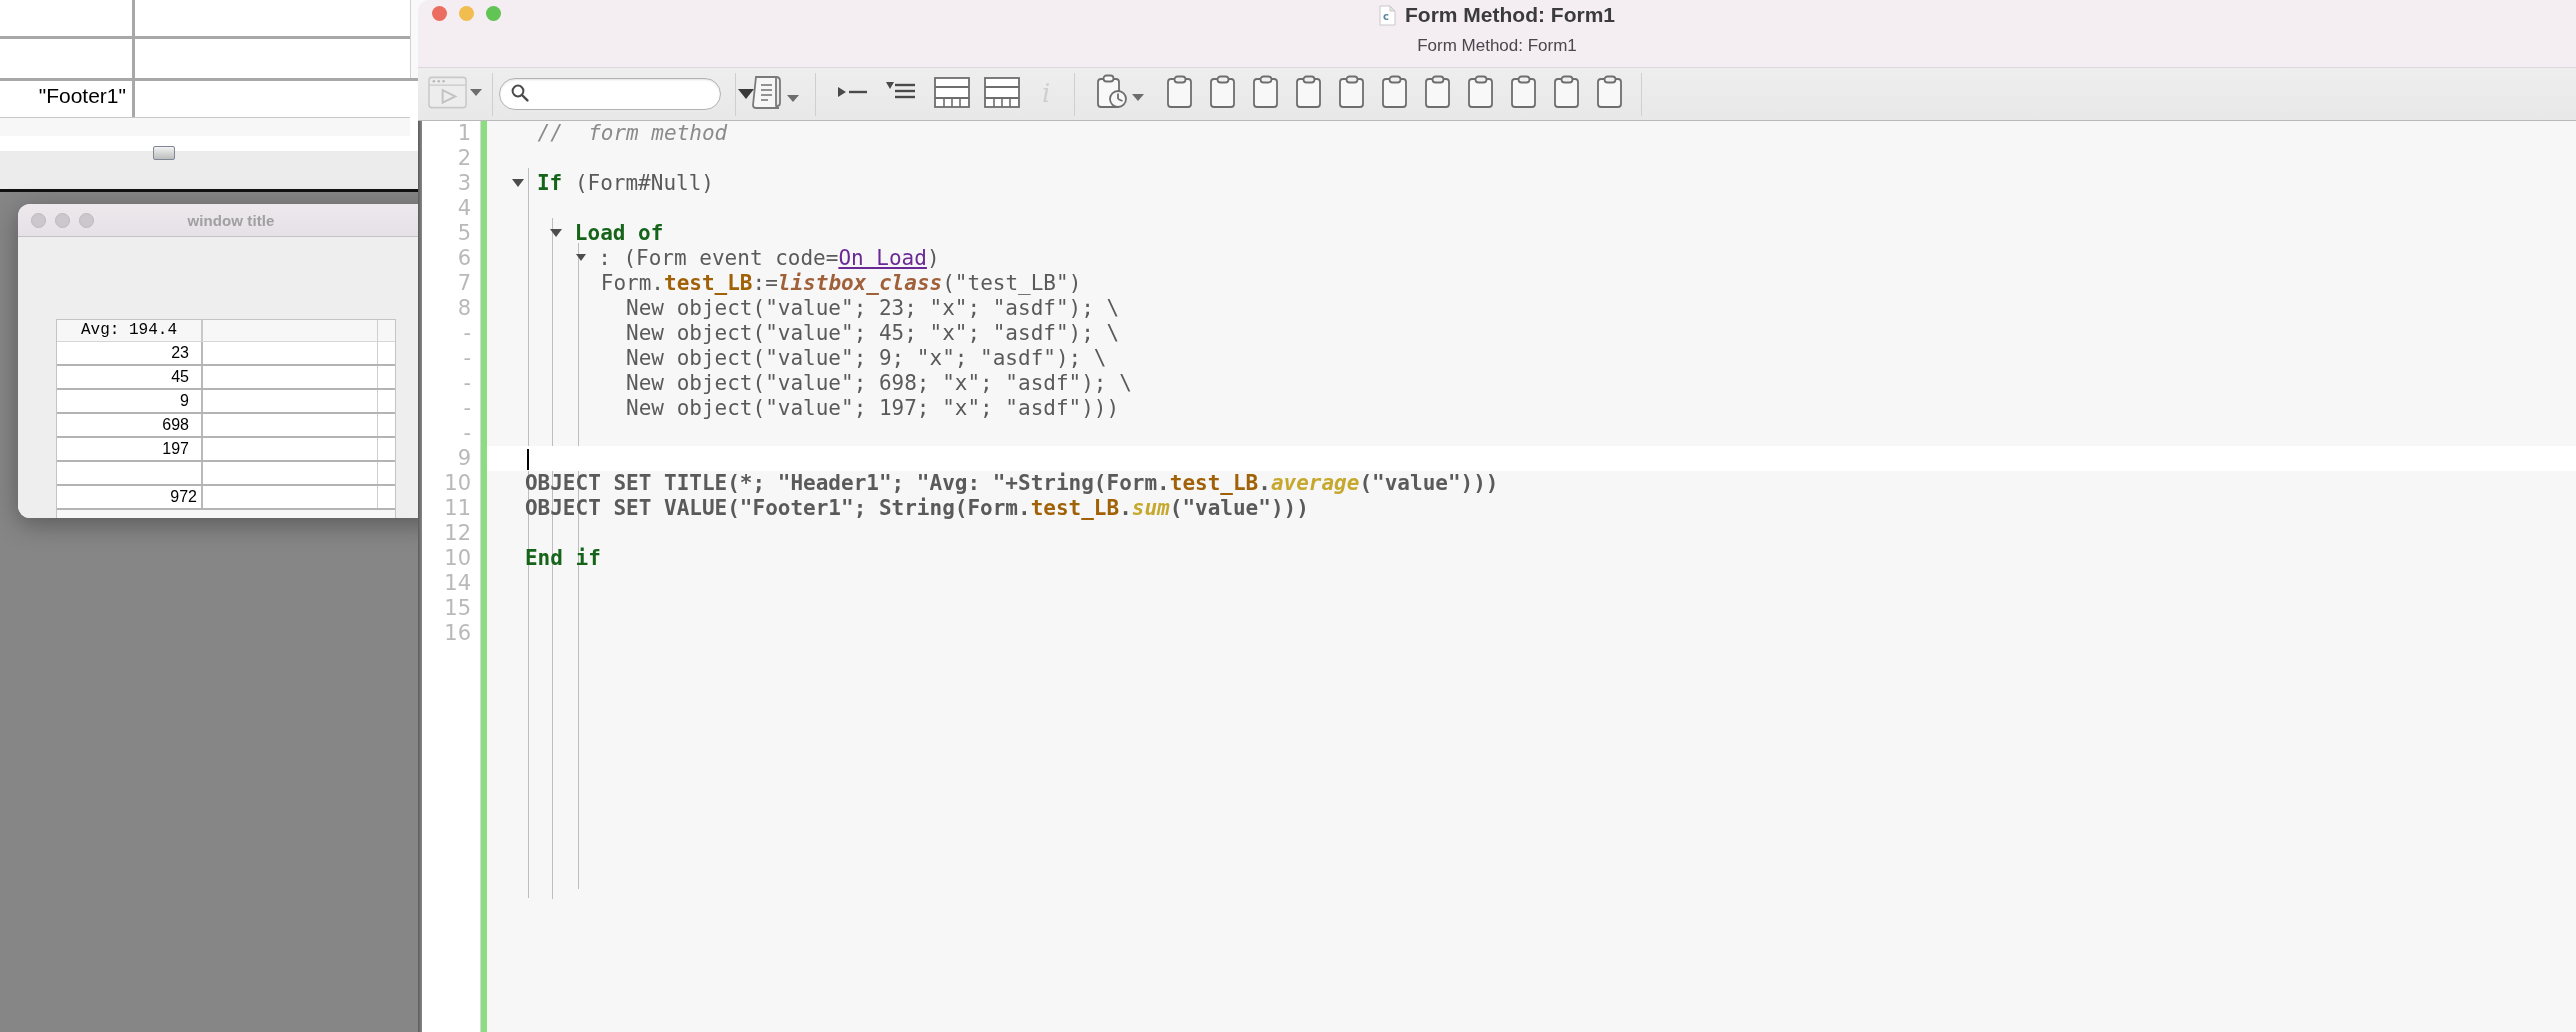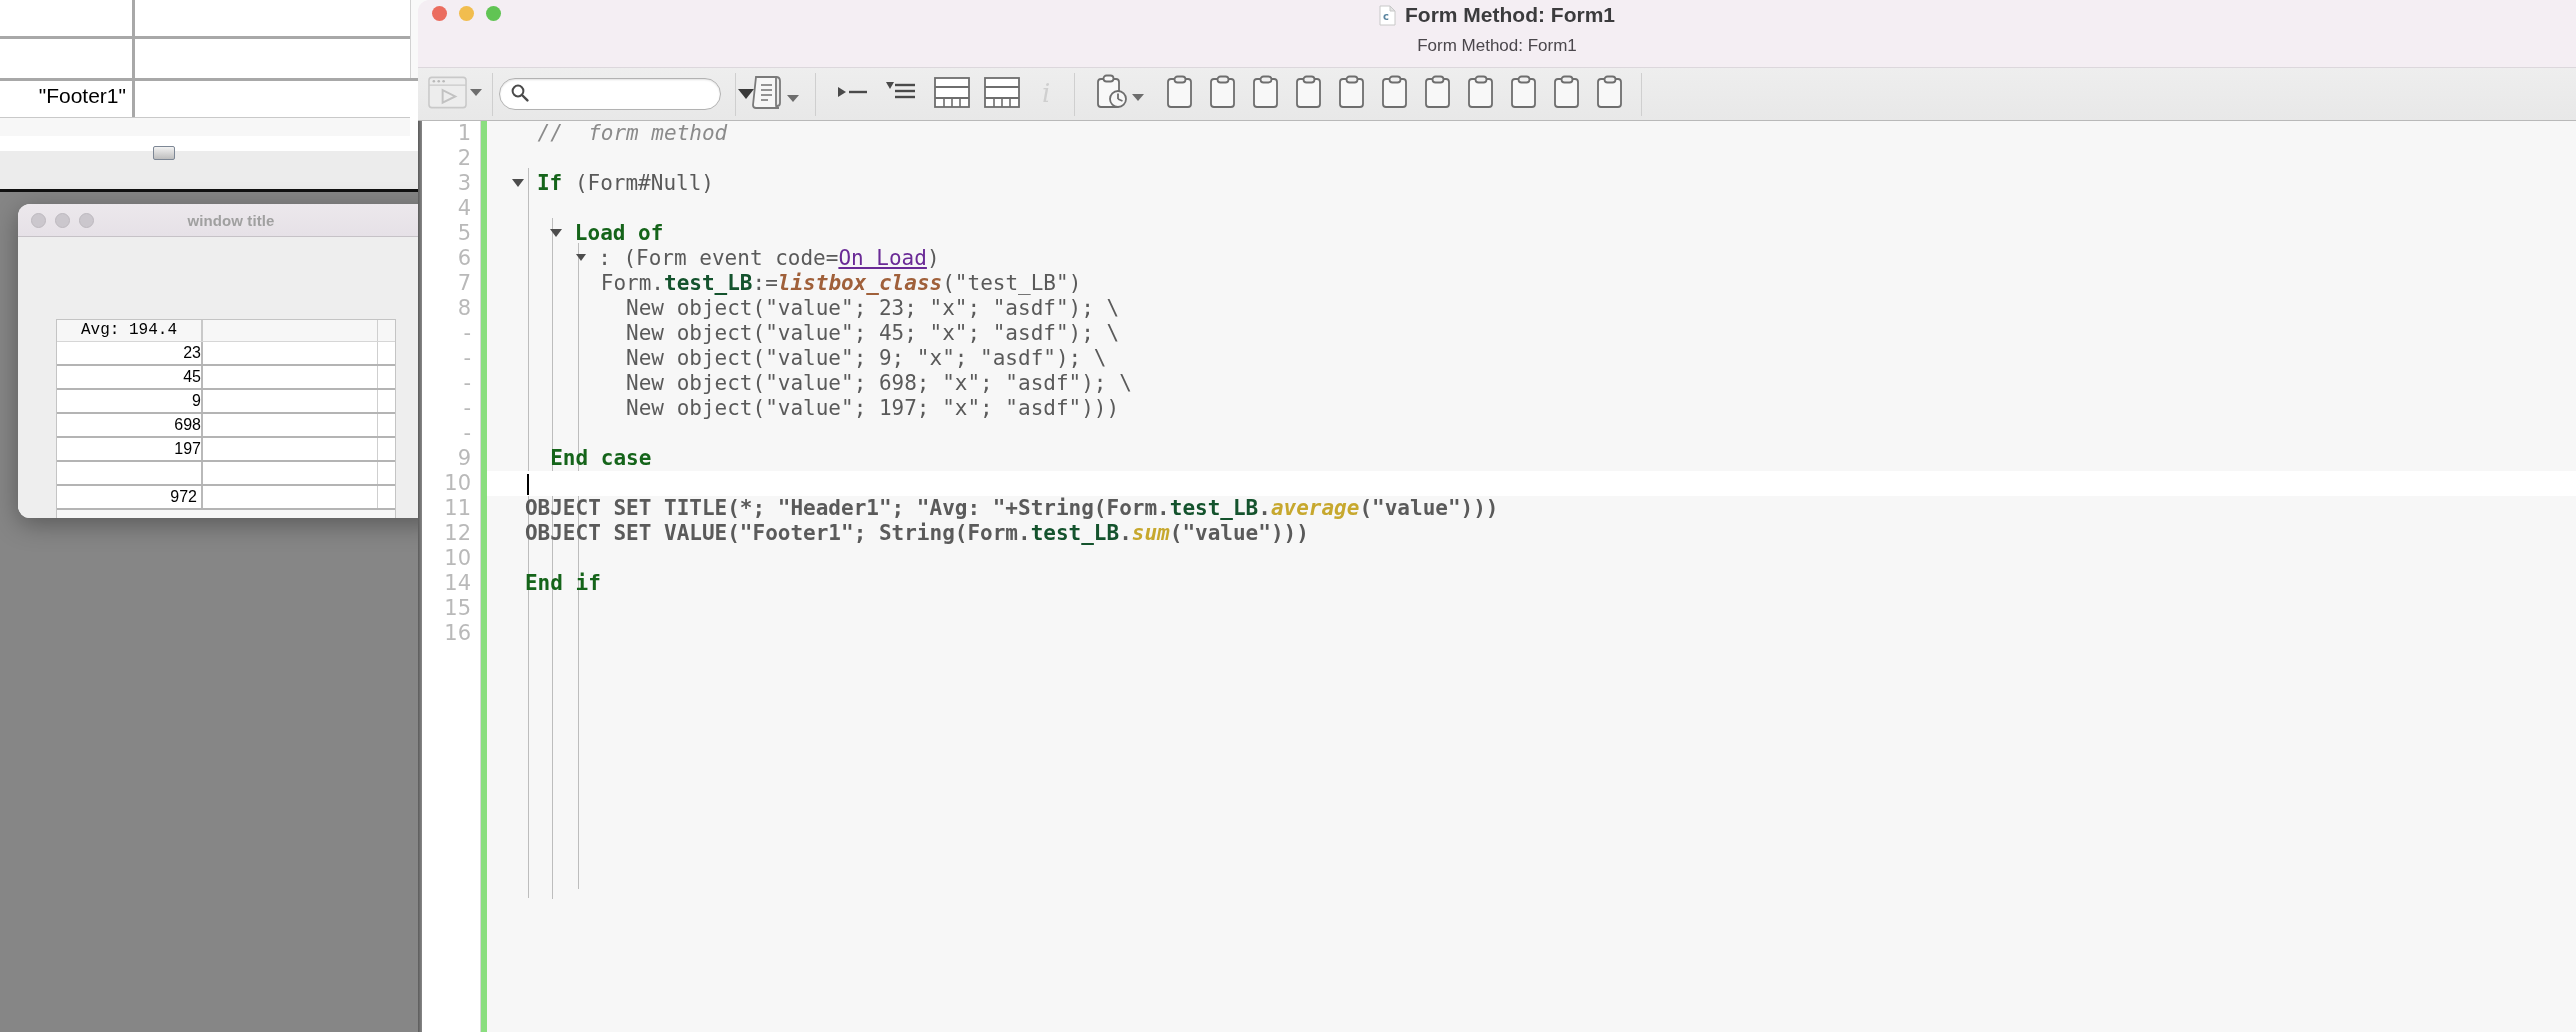--- a/index.html
+++ b/index.html
@@ -106,21 +106,21 @@
     line-height: 21px; font-family:Liberation Mono, monospace;
   }
   .lb-header .lb-col-b { border-left: 2px solid #c9c9c9; }
   .lb-rows { }
   .lb-row {
     display: flex; height: 24px;
     border-bottom: 2px solid #b4b4b4;
     box-sizing: border-box; background: #fff;
   }
   .lb-row .lb-col-a {
-    text-align: right; padding-right: 0;
+    text-align: right; padding-right: 12px;
     font-size: 16px; color: #000; line-height: 22px;
     box-sizing: border-box;
   }
   .lb-row .lb-col-c { background: #fff; }
   .lb-footer-row .lb-col-a { text-align:right; padding-right:4px; font-size:16px; line-height:22px;}
   .lb-tail { height: 22px; background: #f7f7f7; }
 
   
   .win {
     position: absolute; left: 418px; top: 0;
@@ -215,21 +215,21 @@
     flex: 1; position: relative; background: #f7f7f7;
     padding-left: 0;
   }
   .cl {
     height: 25px; line-height: 25px;
     font-size: 21px; white-space: pre;
     color: #5a5a5a; position: relative;
   }
   .cl.cur { background: #ffffff; }
   .kw  { color: #15641a; font-weight: bold; }
-  .prop{ color: #14532d; font-weight: bold; }
+  .prop{ color: #a16207; font-weight: bold; }
   .cls { color: #a0603a; font-weight: bold; font-style: italic; }
   .fn  { color: #c7a82e; font-weight: bold; font-style: italic; }
   .ev  { color: #6a2a96; text-decoration: underline; }
   .cm  { color: #8b8b8b; font-style: italic; }
   .pl  { color: #5a5a5a; }
   .bd  { font-weight: bold; color:#5a5a5a; }
   .tri {
     display:inline-block; width:0;height:0;
     border-left:6px solid transparent;border-right:6px solid transparent;
     border-top:8px solid #4d4d4d; vertical-align: middle;
@@ -573,21 +573,20 @@
         <div class="cl"> </div>
         <div class="cl"><span>     </span><span class="tri"></span><span class="kw"> Load of</span></div>
         <div class="cl"><span>       </span><span class="tri" style="border-top-width:7px;border-left-width:5px;border-right-width:5px;"></span><span class="pl"> : (Form event code=</span><span class="ev">On Load</span><span class="pl">)</span></div>
         <div class="cl"><span class="pl">         Form.</span><span class="prop">test_LB</span><span class="pl">:=</span><span class="cls">listbox_class</span><span class="pl">("test_LB")</span></div>
         <div class="cl"><span class="pl">           New object("value"; 23; "x"; "asdf"); \</span></div>
         <div class="cl"><span class="pl">           New object("value"; 45; "x"; "asdf"); \</span></div>
         <div class="cl"><span class="pl">           New object("value"; 9; "x"; "asdf"); \</span></div>
         <div class="cl"><span class="pl">           New object("value"; 698; "x"; "asdf"); \</span></div>
         <div class="cl"><span class="pl">           New object("value"; 197; "x"; "asdf")))</span></div>
         <div class="cl"> </div>
-        <div class="cl"><span class="kw">     End case</span></div>
         <div class="cl cur"><span class="caret" style="left:40px; top:3px; height:21px;"></span> </div>
         <div class="cl"><span class="bd">   OBJECT SET TITLE(*; "Header1"; "Avg: "+String(Form.</span><span class="prop">test_LB</span><span class="bd">.</span><span class="fn">average</span><span class="bd">("value")))</span></div>
         <div class="cl"><span class="bd">   OBJECT SET VALUE("Footer1"; String(Form.</span><span class="prop">test_LB</span><span class="bd">.</span><span class="fn">sum</span><span class="bd">("value")))</span></div>
         <div class="cl"> </div>
         <div class="cl"><span class="kw">   End if</span></div>
         <div class="cl"> </div>
       </div>
     </div>
   </div>
 </div>

